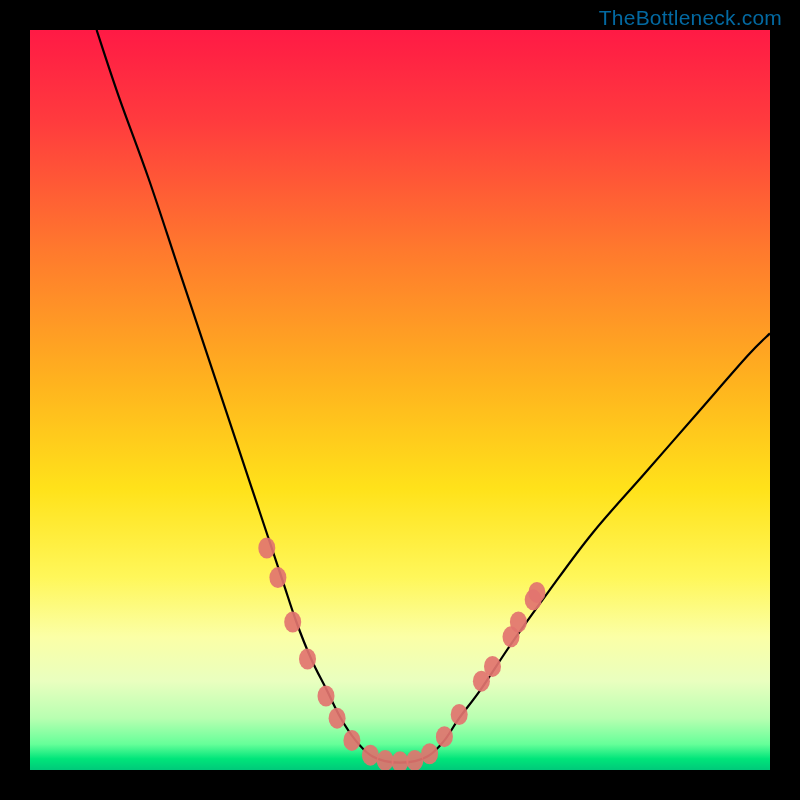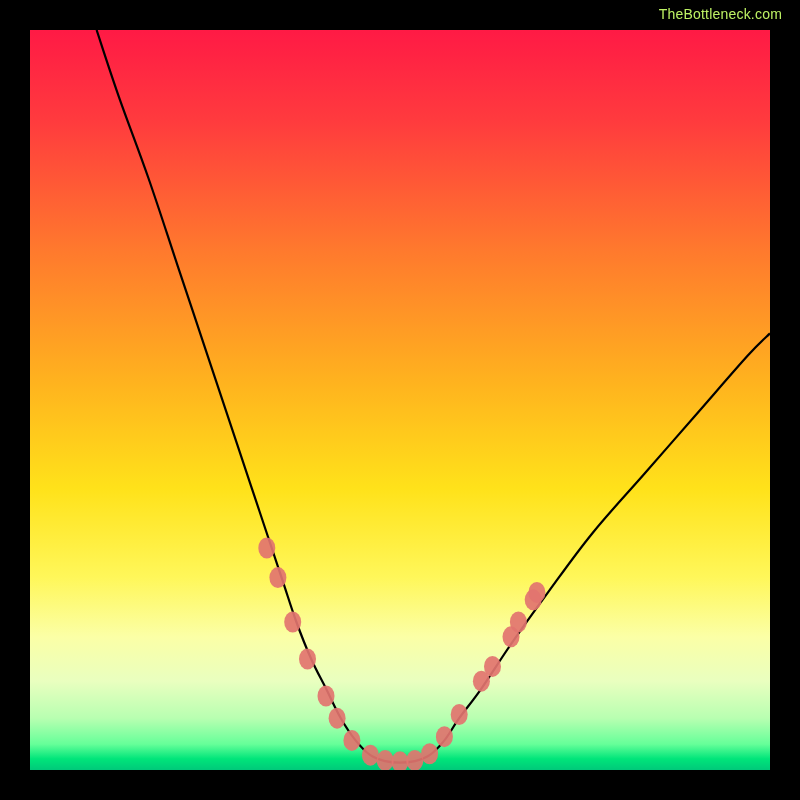--- a/index.html
+++ b/index.html
@@ -21,22 +21,22 @@
     left: 30px;
     top: 30px;
     width: 740px;
     height: 740px;
     overflow: hidden;
   }
   .watermark {
     position: absolute;
     top: 6px;
     right: 18px;
-    color: #bef264;
-    font-size: 14px;
+    color: #0369a1;
+    font-size: 21px;
     font-weight: 500;
     letter-spacing: 0.2px;
     z-index: 5;
   }
   svg {
     display: block;
   }
 </style>
 </head>
 <body>

